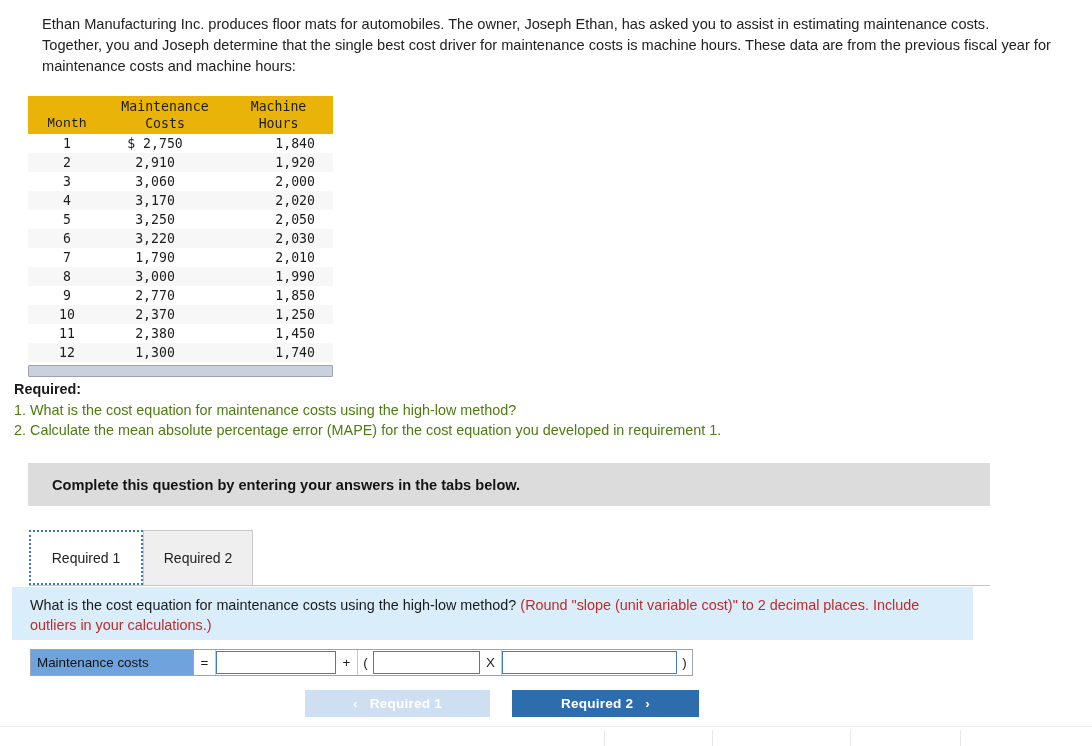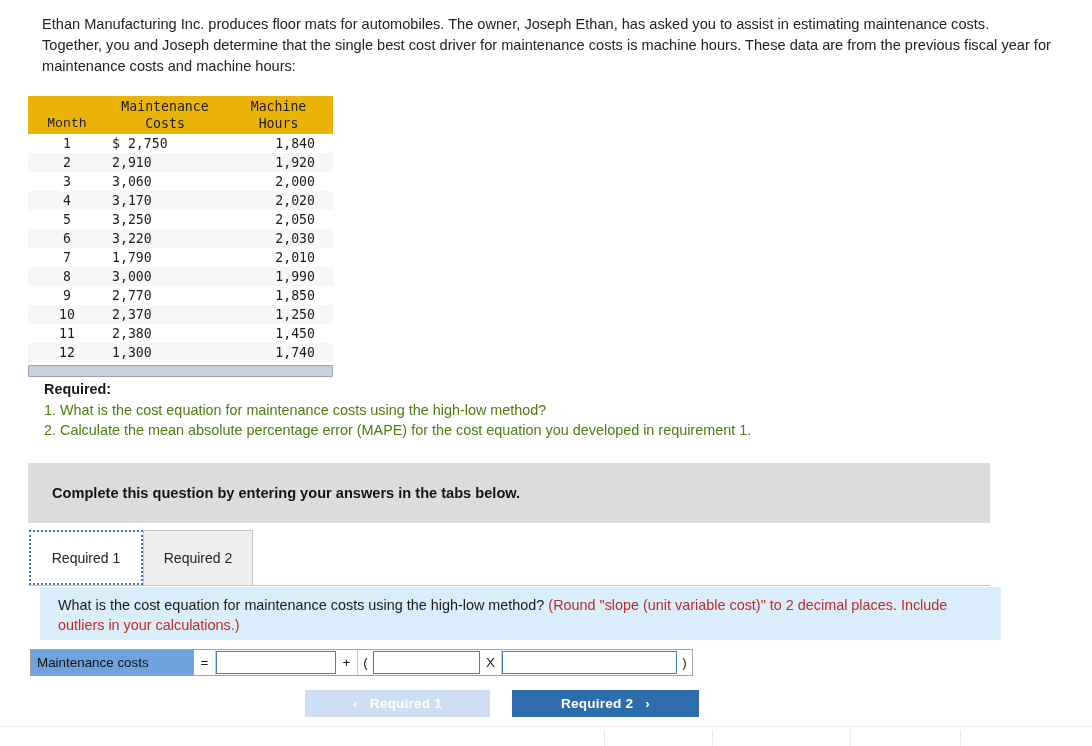--- a/index.html
+++ b/index.html
@@ -51,53 +51,53 @@
   }
   table.data-table thead th.th-month { text-align: center; width: 78px; font-family: Liberation Mono, monospace; }
   table.data-table thead th.th-cost  { text-align: center; width: 118px; }
   table.data-table thead th.th-hours { text-align: center; width: 109px; }
   table.data-table tbody td {
     padding: 1px 6px;
     line-height: 17px;
     white-space: pre;
   }
   table.data-table tbody td.c-month { text-align: center; }
-  table.data-table tbody td.c-cost  { text-align: left; padding-right: 26px; }
+  table.data-table tbody td.c-cost  { text-align: center; padding-right: 26px; }
   table.data-table tbody td.c-hours { text-align: right; padding-right: 18px; }
   table.data-table tbody tr.alt td { background: #f7f7f7; }
   .table-scrollbar {
     margin-top: 3px;
     height: 12px;
     width: 305px;
     background: #c9d0de;
     border: 1px solid #9aa3b4;
     border-radius: 1px;
   }
   .table-scrollbar .thumb {
     height: 100%;
     width: 100%;
     background: #c9d0de;
   }
 
   
   .required-block {
     position: absolute;
-    left: 44px; top: 379px;
+    left: 14px; top: 379px;
     width: 980px;
     font-size: 14.4px;
     line-height: 20.5px;
   }
   .required-title { font-weight: bold; color: #1a1a1a; }
   .required-line { color: #4d7c0f; }
 
   
   .gray-banner {
     position: absolute;
     left: 28px; top: 463px;
-    width: 962px; height: 60px;
+    width: 962px; height: 43px;
     background: #dcdcdc;
     display: flex;
     align-items: center;
   }
   .gray-banner .txt {
     margin-left: 24px;
     font-size: 14.6px;
     font-weight: bold;
     color: #141414;
   }
@@ -137,21 +137,21 @@
     width: 110px;
     background: #efefef;
     border: 1px solid #c8c8c8;
     border-bottom: none;
     z-index: 2;
   }
 
   
   .blue-panel {
     position: absolute;
-    left: 40px; top: 587px;
+    left: 12px; top: 587px;
     width: 961px; height: 53px;
     background: #d9edfb;
     padding: 8px 18px 0 18px;
     font-size: 14.4px;
     line-height: 20px;
   }
   .blue-panel .q { color: #1b1b1b; }
   .blue-panel .hint { color: #bf2c28; }
 
   

